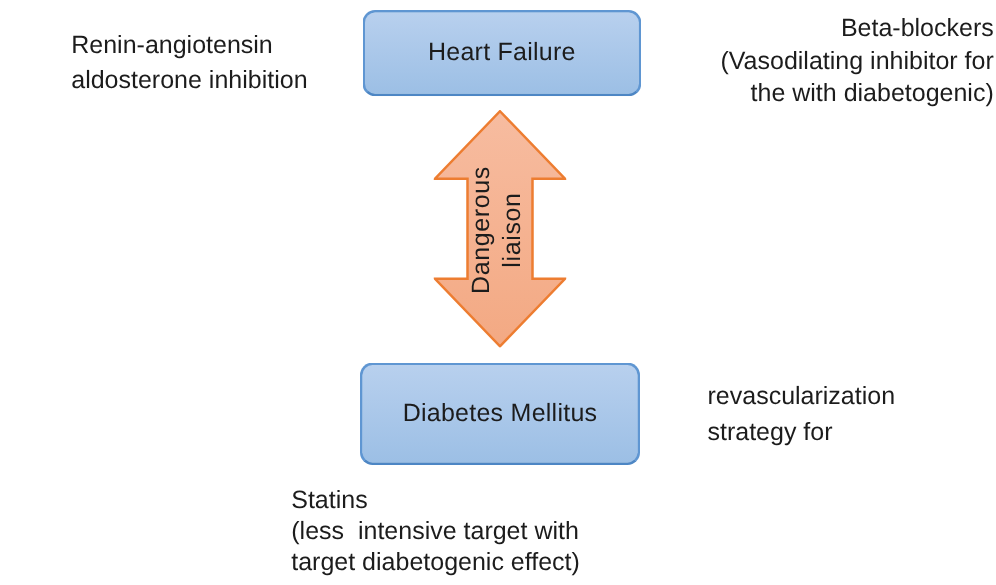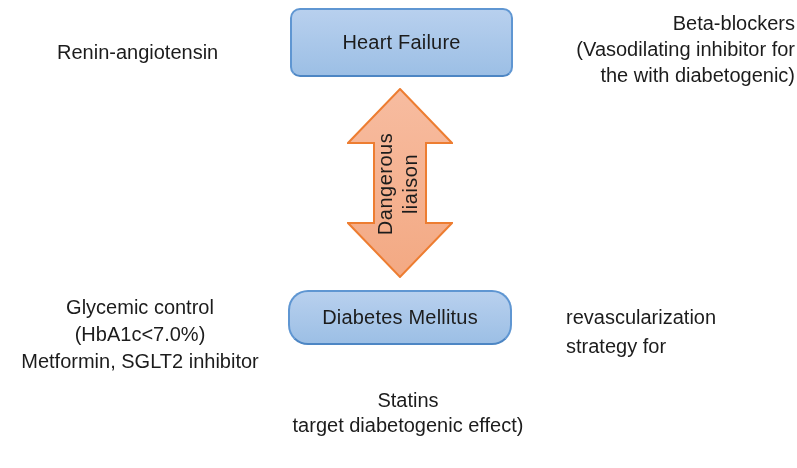--- a/index.html
+++ b/index.html
@@ -25,32 +25,32 @@
     display: flex;
     align-items: center;
     justify-content: center;
     box-sizing: border-box;
   }
   .node .label {
     font-size: 20px;
     letter-spacing: 0.2px;
   }
   #hf-box { left: 290px; top: 8px;   width: 223px; height: 69px; }
-  #dm-box { left: 288px; top: 290px; width: 224px; height: 55px; border-radius: 20px; }
+  #dm-box { left: 288px; top: 290px; width: 224px; height: 82px; }
 
   .annotation {
     position: absolute;
     font-size: 20px;
   }
   .annotation .line { display: block; white-space: pre; }
-  #t-renin   { left: 57px;  top: 22px;  text-align: left;   line-height: 28px; margin-top: 16px; }
+  #t-renin   { left: 57px;  top: 22px;  text-align: left;   line-height: 28px; }
   #t-beta    { left: 543px; top: 10px;  width: 252px; text-align: right; line-height: 26px; }
   #t-gly     { left: 4px;   top: 294px; width: 272px; text-align: center; line-height: 27px; }
   #t-cons    { left: 566px; top: 303px; text-align: left;   line-height: 29px; }
-  #t-statins { left: 243px; top: 388px; width: 330px; text-align: center; line-height: 25px; }
+  #t-statins { left: 233px; top: 388px; width: 330px; line-height: 25px; }
 
   #arrow-svg {
     position: absolute;
     left: 347px;
     top: 88px;
     width: 106px;
     height: 190px;
   }
   #arrow-label {
     position: absolute;
@@ -64,20 +64,21 @@
     letter-spacing: 0.5px;
   }
 </style>
 </head>
 <body>
 
 <div class="canvas">
 
   <div class="annotation" id="t-renin">
     <span class="line">Renin-angiotensin</span>
+    <span class="line">aldosterone inhibition</span>
   </div>
 
   <div class="annotation" id="t-beta">
     <span class="line">Beta-blockers</span>
     <span class="line">(Vasodilating inhibitor for</span>
     <span class="line">the with diabetogenic)</span>
   </div>
 
   <div class="node" id="hf-box">
     <span class="label">Heart Failure</span>
@@ -95,29 +96,25 @@
 
   <div id="arrow-label">
     <span class="line" style="display:block;">Dangerous</span>
     <span class="line" style="display:block;">liaison</span>
   </div>
 
   <div class="node" id="dm-box">
     <span class="label">Diabetes Mellitus</span>
   </div>
 
-  <div class="annotation" id="t-gly">
-    <span class="line">Glycemic control</span>
-    <span class="line">(HbA1c&lt;7.0%)</span>
-    <span class="line">Metformin, SGLT2 inhibitor</span>
-  </div>
 
   <div class="annotation" id="t-cons">
     <span class="line">revascularization</span>
     <span class="line">strategy for</span>
   </div>
 
   <div class="annotation" id="t-statins">
     <span class="line">Statins</span>
+    <span class="line">(less  intensive target with</span>
     <span class="line">target diabetogenic effect)</span>
   </div>
 
 </div>
 
 </body></html>

